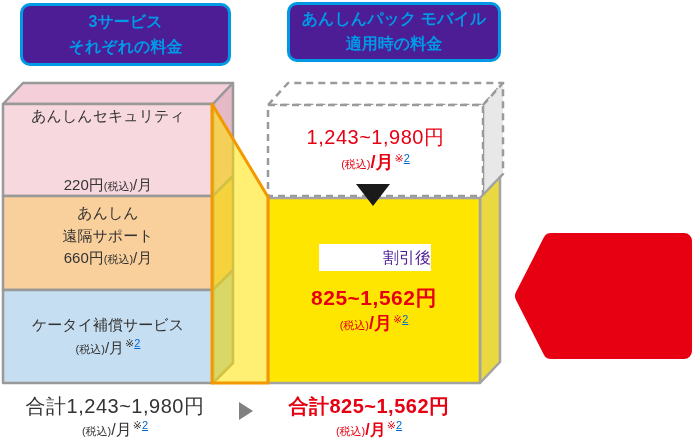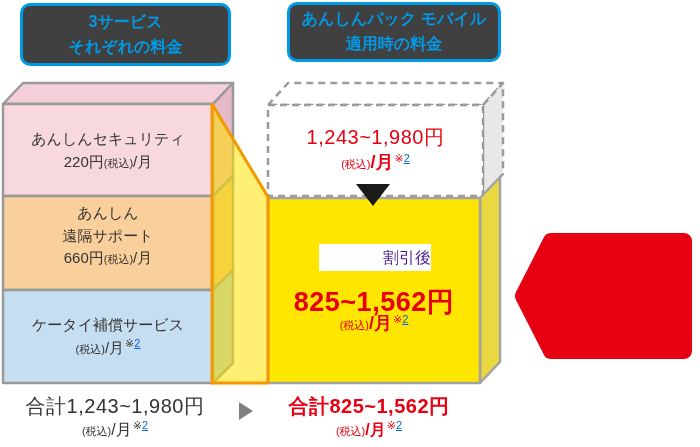--- a/index.html
+++ b/index.html
@@ -3,21 +3,21 @@
 <meta charset="utf-8">
 <style>
   html,body{margin:0;padding:0;background:#fff;}
   .stage{
     position:relative;width:700px;height:447px;overflow:hidden;background:#fff;
     font-family:"Liberation Sans","DejaVu Sans",sans-serif;
   }
   .abs{position:absolute;}
   svg{position:absolute;left:0;top:0;}
   .hdr{
-    box-sizing:border-box;border:3px solid #0099e6;border-radius:10px;background:#404040;
+    box-sizing:border-box;border:3px solid #0099e6;border-radius:10px;background:#4c1d95;
     color:#0099e6;font-weight:bold;font-size:16px;line-height:1.55;
     display:flex;flex-direction:column;justify-content:center;text-align:center;
   }
   .svc{
     color:#333;font-size:15px;line-height:1.55;text-align:center;
     display:flex;flex-direction:column;justify-content:center;
   }
   .taxsmall{font-size:11px;}
   .permonth{font-weight:bold;}
   .sup{font-size:11px;position:relative;top:-6px;margin-left:1px;}
@@ -78,21 +78,21 @@
 
   <div class="abs hdr" style="left:20px;top:3px;width:211px;height:63px;">
     <div>3サービス</div>
     <div>それぞれの料金</div>
   </div>
   <div class="abs hdr" style="left:287px;top:2px;width:214px;height:60px;">
     <div>あんしんパック モバイル</div>
     <div>適用時の料金</div>
   </div>
 
-  <div class="abs svc" style="left:3px;top:104px;width:210px;height:92px;">
+  <div class="abs svc" style="left:3px;top:104px;width:210px;height:92px;justify-content:space-between;">
     <div>あんしんセキュリティ</div>
     <div>
       <span>220円</span><span class="taxsmall">(税込)</span><span>/月</span>
     </div>
   </div>
 
   <div class="abs svc" style="left:3px;top:189px;width:210px;height:94px;line-height:1.5;">
     <div>あんしん</div>
     <div>遠隔サポート</div>
     <div>
@@ -106,21 +106,21 @@
       <span class="taxsmall">(税込)</span><span>/月</span><span class="sup"><span>※</span><a class="notelink">2</a></span>
     </div>
   </div>
 
   <div class="abs red price-big center" style="left:268px;top:124px;width:215px;">1,243~1,980円</div>
   <div class="abs red price-sub center" style="left:268px;top:150px;width:215px;">
     <span class="taxsmall">(税込)</span><span class="permonth">/月</span><span class="sup"><span>※</span><a class="notelink">2</a></span>
   </div>
 
   <div class="abs badge" style="left:319px;top:244px;width:112px;height:27px;">割引後</div>
-  <div class="abs red center" style="left:268px;top:284px;width:212px;font-size:27px;font-weight:bold;letter-spacing:0.5px;">825~1,562円</div>
+  <div class="abs red center" style="left:268px;top:284px;width:212px;font-size:21px;font-weight:bold;letter-spacing:0.5px;">825~1,562円</div>
   <div class="abs red price-sub center" style="left:268px;top:311px;width:212px;">
     <span class="taxsmall">(税込)</span><span class="permonth">/月</span><span class="sup"><span>※</span><a class="notelink">2</a></span>
   </div>
 
 
   <div class="abs center" style="left:2px;top:393px;width:226px;color:#333;">
     <div class="total-line1">合計1,243~1,980円</div>
     <div class="total-sub">
       <span class="taxsmall">(税込)</span><span class="permonth" style="font-weight:normal;">/月</span><span class="sup"><span>※</span><a class="notelink">2</a></span>
     </div>

